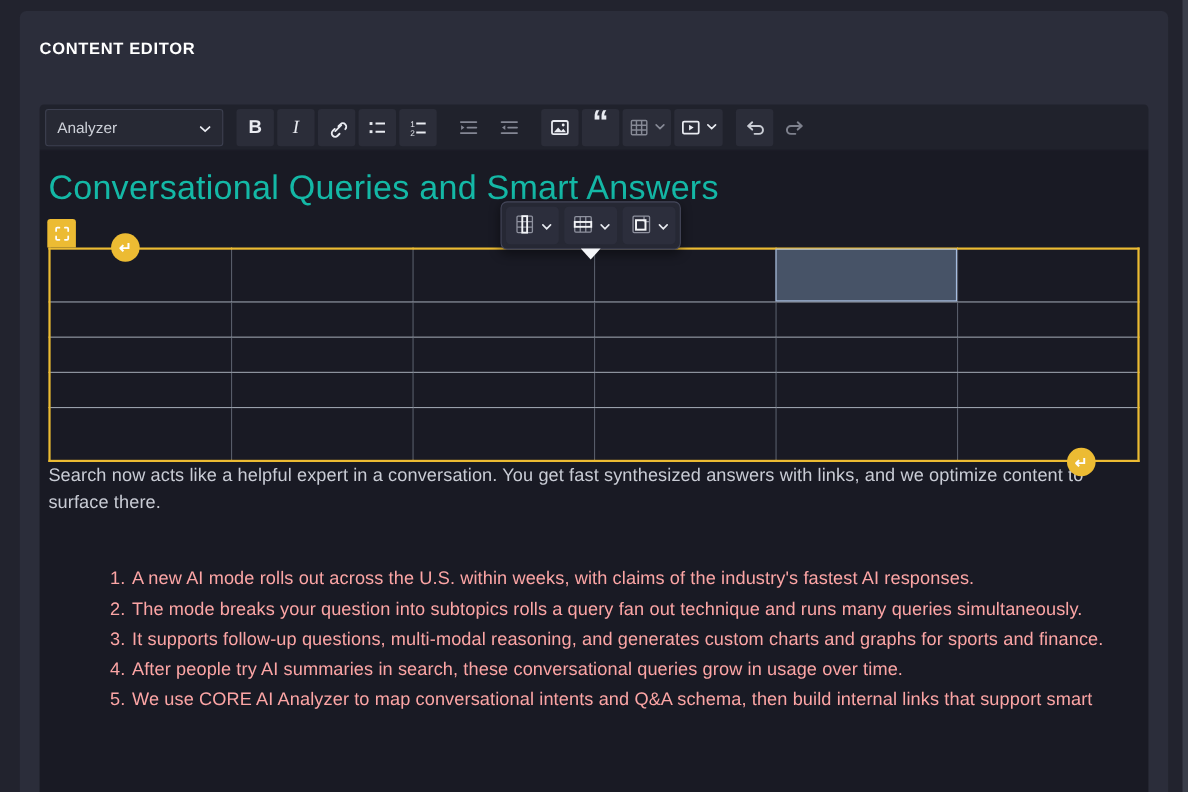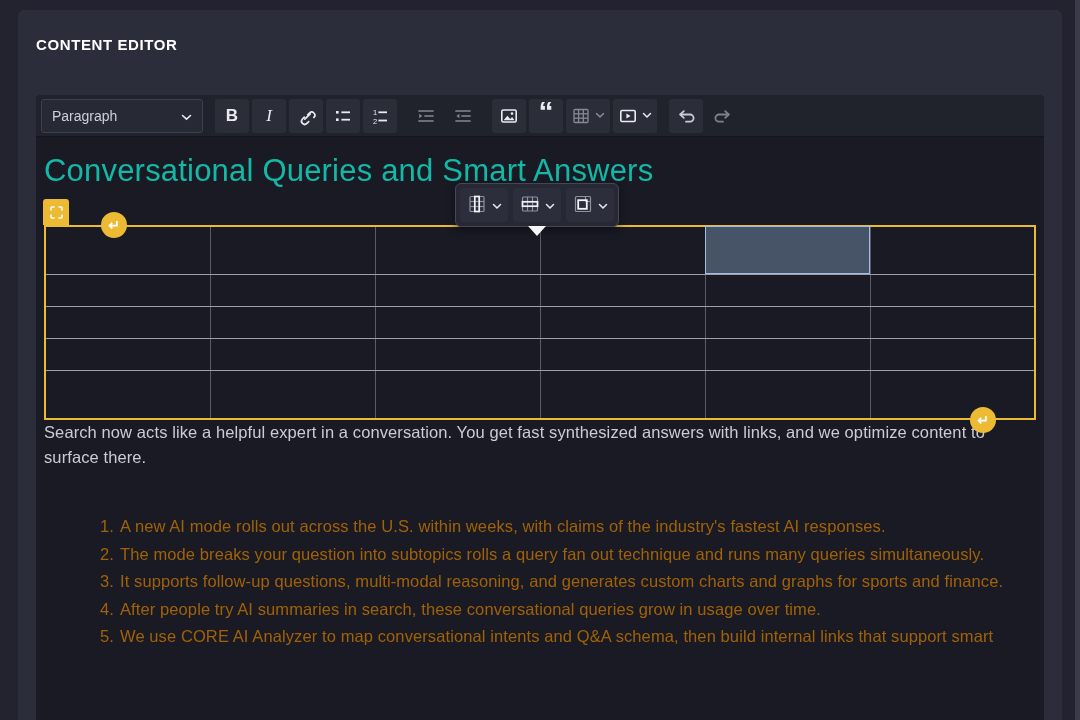--- a/index.html
+++ b/index.html
@@ -58,38 +58,38 @@
                  align-items:center; justify-content:center; cursor:grab; border:none; }
   .ins-circle { position:absolute; width:26px; height:26px; border-radius:50%;
                 background:var(--gold,#ecbb33); color:#fefefe; font-size:14px; font-weight:bold;
                 display:flex; align-items:center; justify-content:center; cursor:pointer; border:none; }
   .ins-circle.top { left:57px; top:-13px; }
   .ins-circle.bottom { right:40px; bottom:-13px; }
 
   
   p.body-text { font-size:16.5px; line-height:25px; color:#c9ccd5; letter-spacing:.1px; }
   ol.num-list { margin-top:44px; padding-left:76px; list-style:none; counter-reset:n;
-                font-size:16.5px; line-height:24.5px; color:#a16207; letter-spacing:.1px; }
+                font-size:16.5px; line-height:24.5px; color:#fca5a5; letter-spacing:.1px; }
   ol.num-list li { counter-increment:n; position:relative; margin-bottom:3px; }
   ol.num-list li::before { content:counter(n) "."; position:absolute; left:-30px; width:24px; text-align:right; }
 
   .scroll-sliver { position:absolute; right:0; top:0; width:5px; height:720px; background:#3a3d49; }
 </style>
 </head>
 <body>
 
 <div class="page">
   <div class="panel">
     <div class="panel-title">CONTENT EDITOR</div>
 
     <div class="editor">
 
       <div class="toolbar">
         <div class="dropdown">
-          <span class="dd-label">Paragraph</span>
+          <span class="dd-label">Analyzer</span>
           <span>
             <svg width="11" height="7" viewBox="0 0 11 7">
                 <polyline points="1.5,1.5 5.5,5.2 9.5,1.5" fill="none" stroke="#e9ebf1" stroke-width="1.6" stroke-linecap="round"></polyline>
               </svg>
           </span>
         </div>
 
         <button class="tb grp">
           <span class="tb-b">B</span>
         </button>

